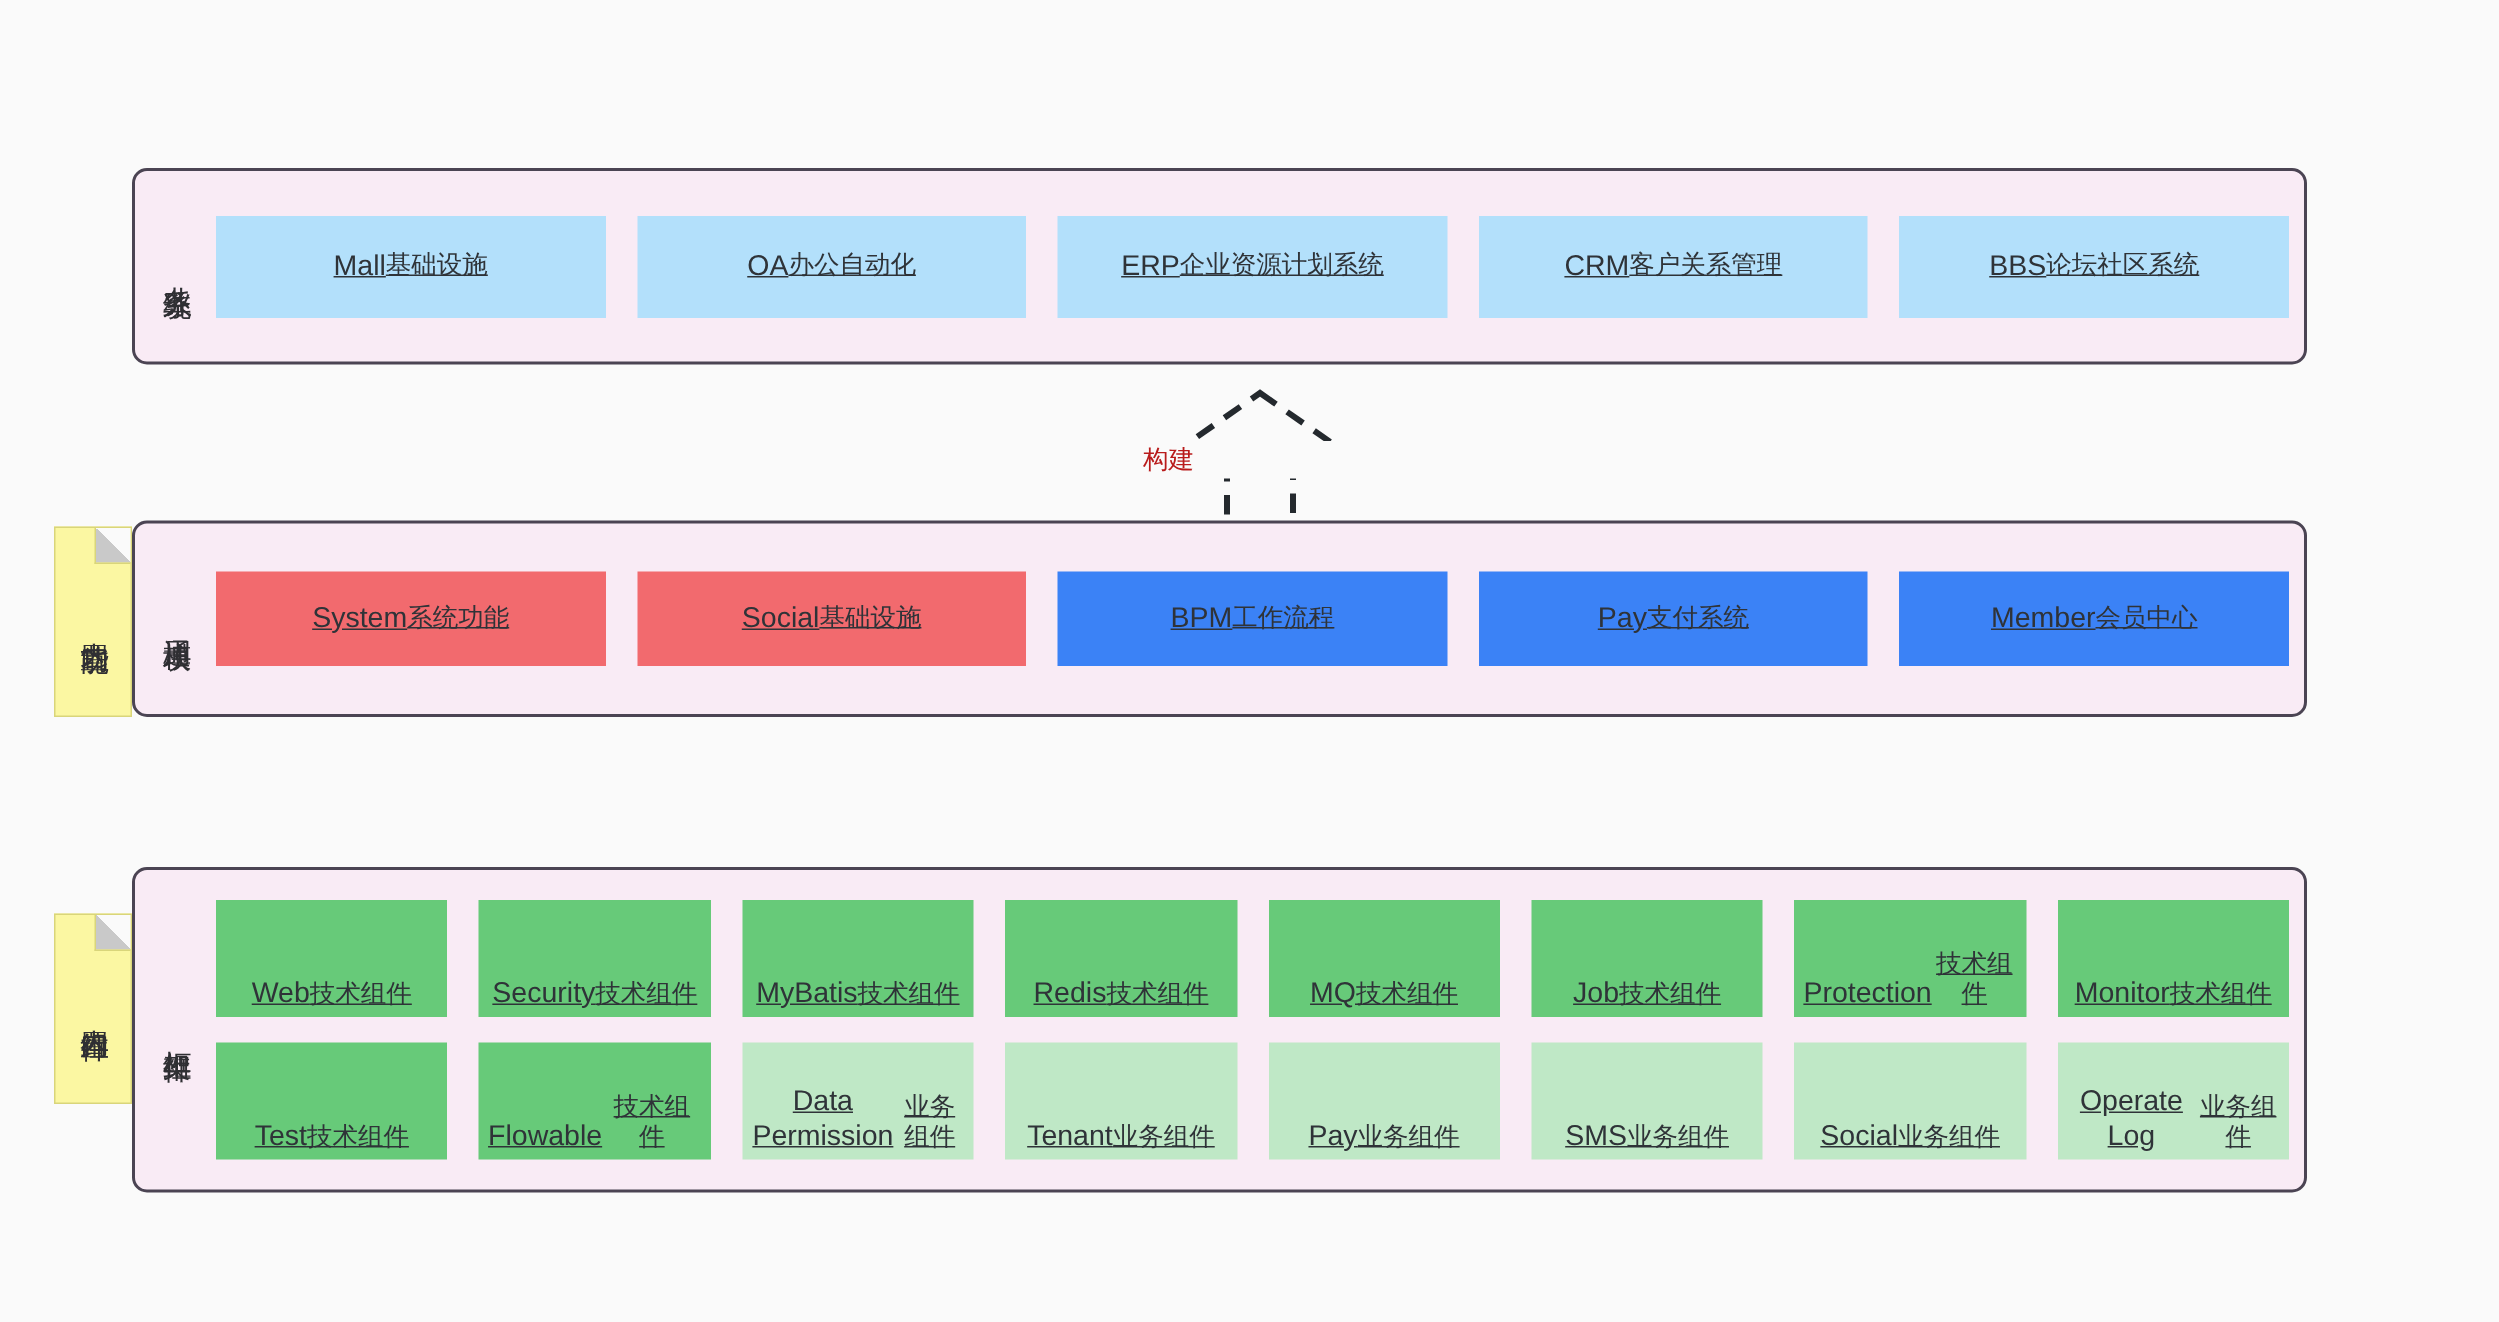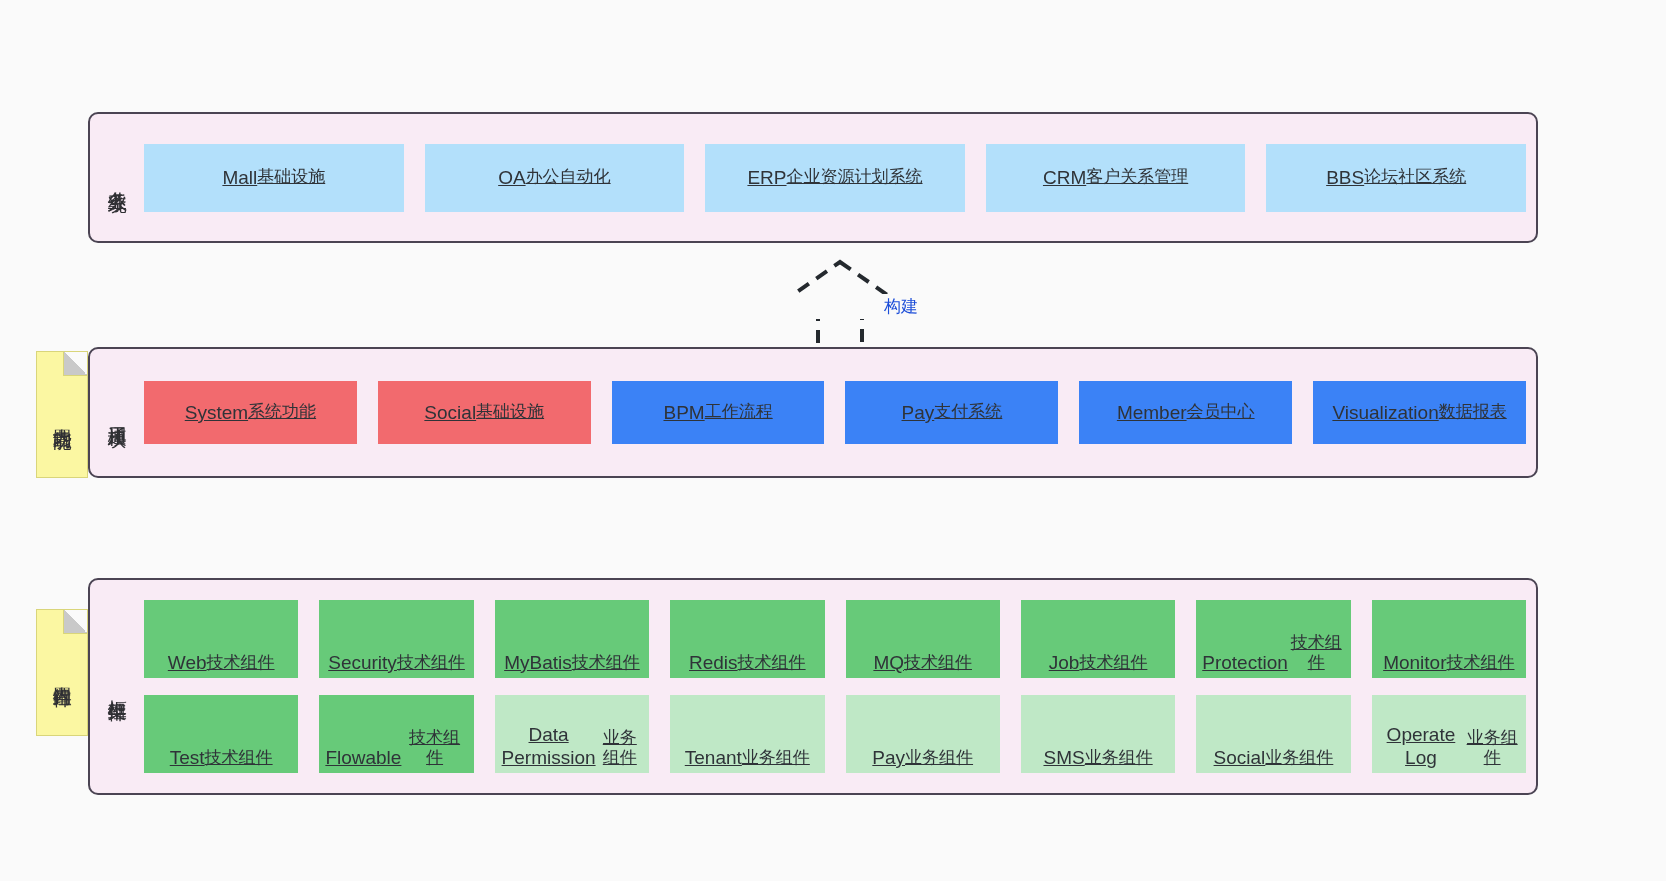--- a/index.html
+++ b/index.html
@@ -126,23 +126,23 @@
   .connector {
     position: absolute;
     width: 160px;
     height: 105px;
   }
   .connector svg { position: absolute; inset: 0; overflow: visible; }
   .connector .conn-label {
     position: absolute;
     left: 0; right: 0;
     top: 36px;
-    text-align: right;
+    text-align: left;
     font-size: 17px;
-    color: #1d4ed8;
+    color: #b91c1c;
     background: #fafafa;
     padding: 1px 2px;
     user-select: none;
   }
   #connector-build     { left: 760px; top: 258px; }
   #connector-implement { left: 776px; top: 488px; }
 </style>
 </head>
 <body>
 
@@ -204,24 +204,20 @@
           <span class="sub">工作流程</span>
         </div>
         <div class="node c-pink">
           <span class="name">Pay</span>
           <span class="sub">支付系统</span>
         </div>
         <div class="node c-pink">
           <span class="name">Member</span>
           <span class="sub">会员中心</span>
         </div>
-        <div class="node c-pink">
-          <span class="name">Visualization</span>
-          <span class="sub">数据报表</span>
-        </div>
       </div>
     </div>
   </div>
 
 
   <div class="note" id="note-framework">
     <span>内置组件</span>
   </div>
   <div class="layer" id="layer-framework">
     <div class="layer-title">框架组件</div>

